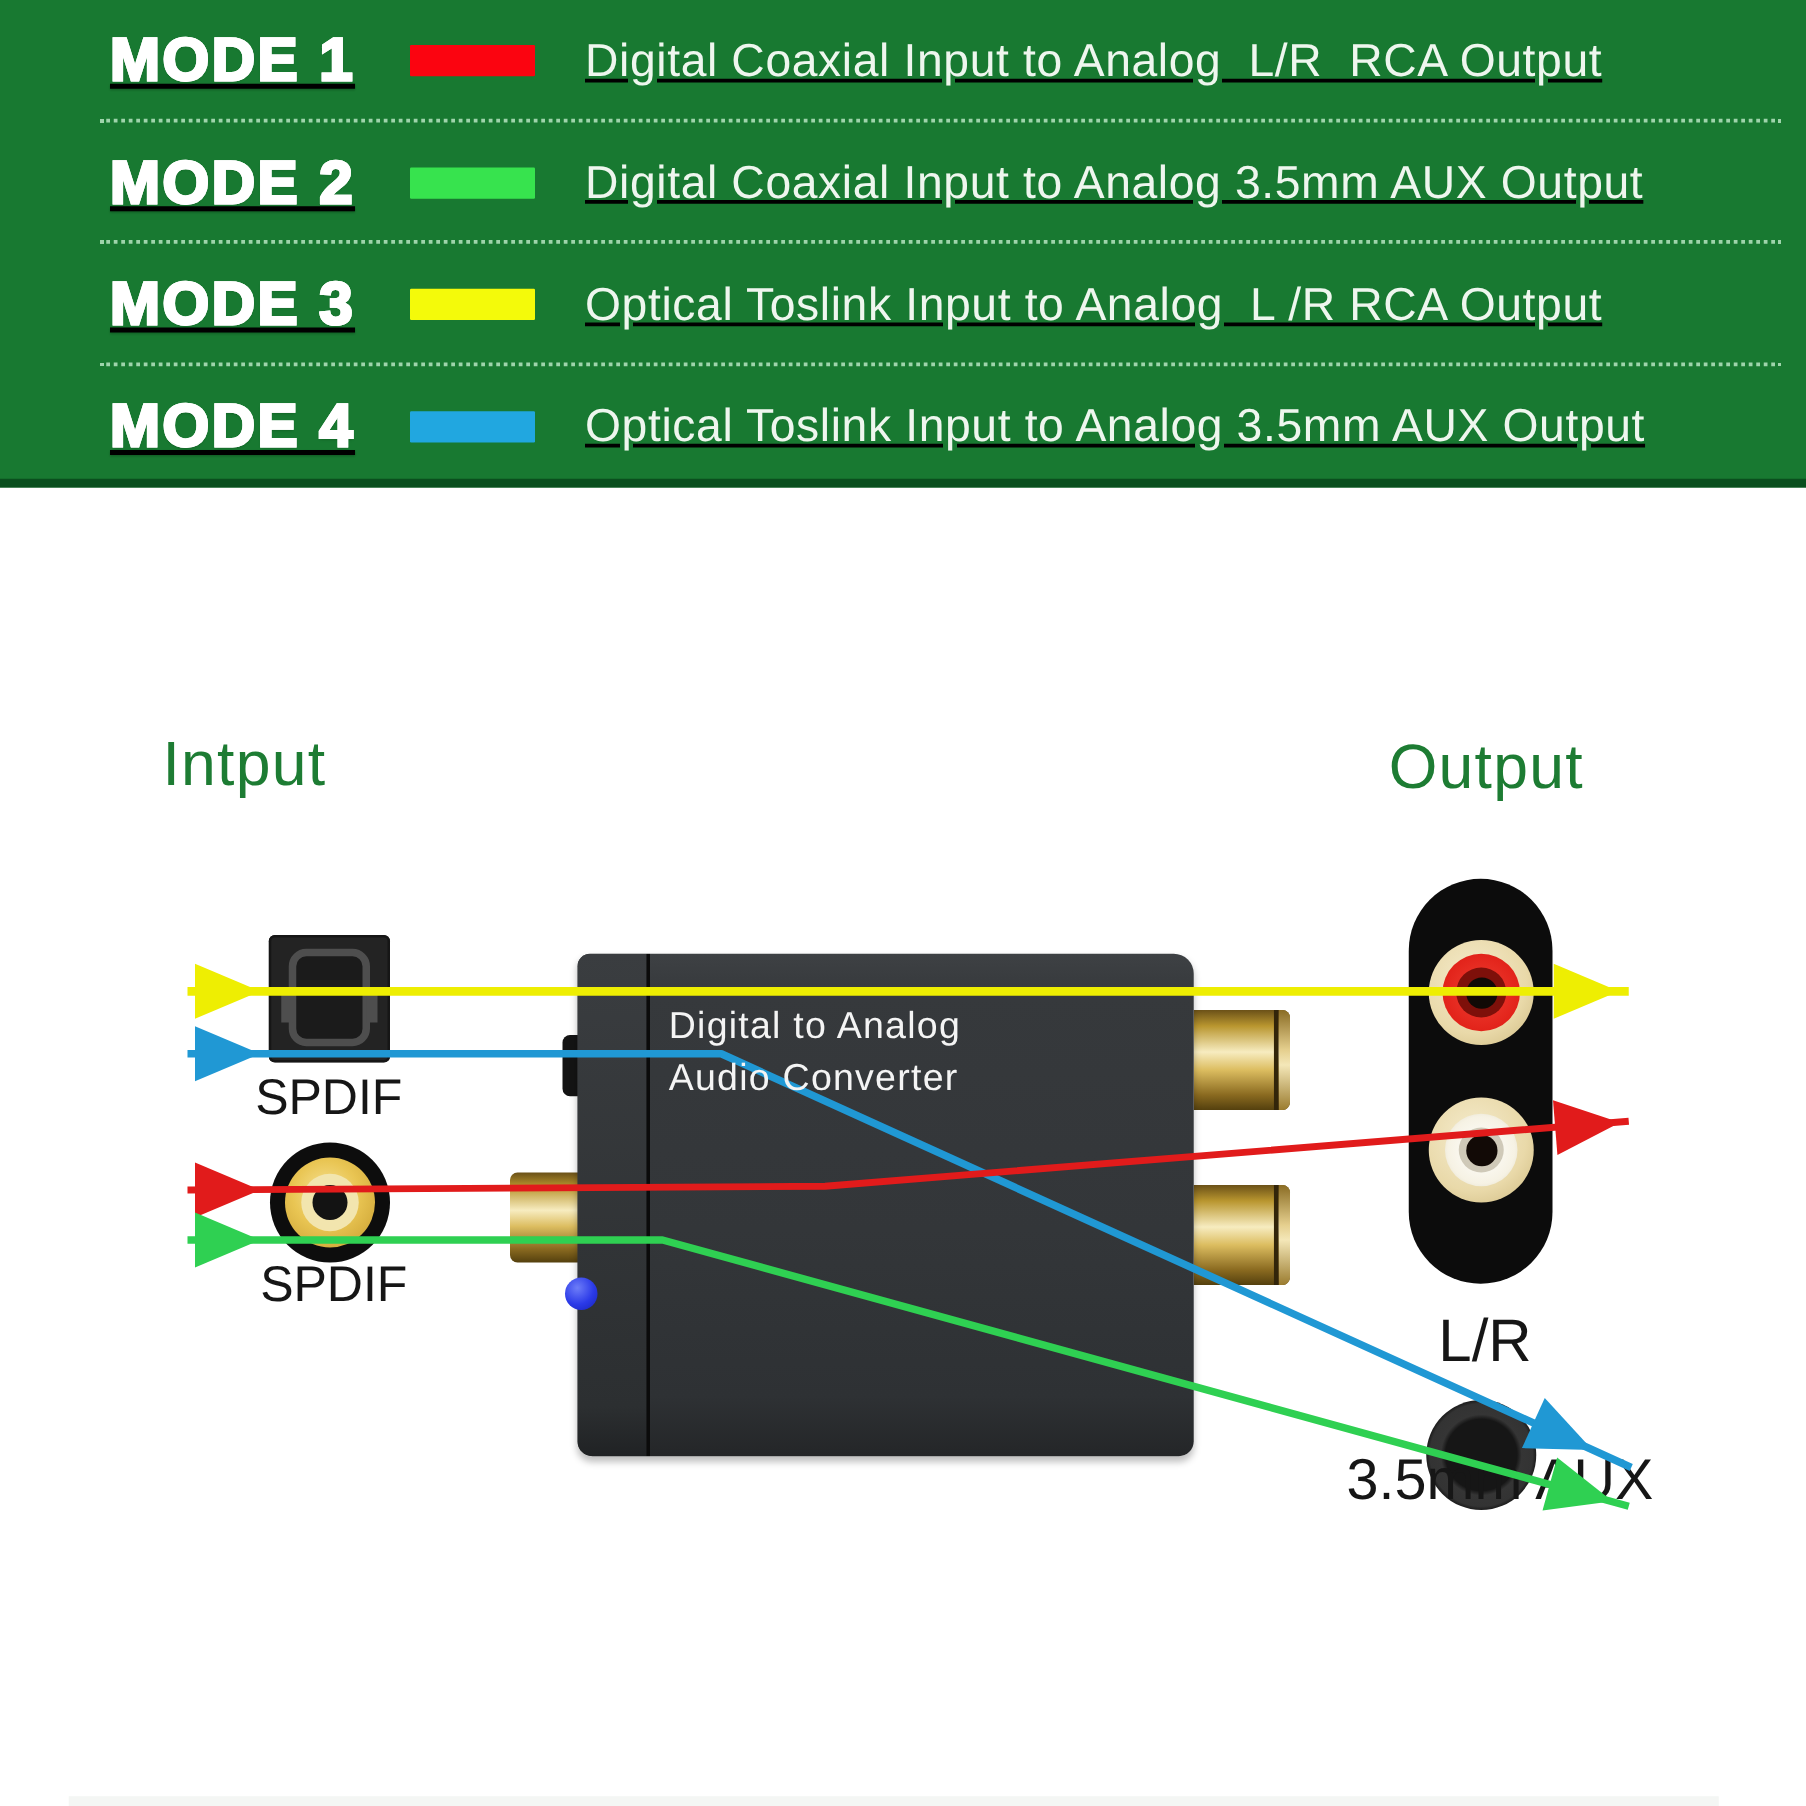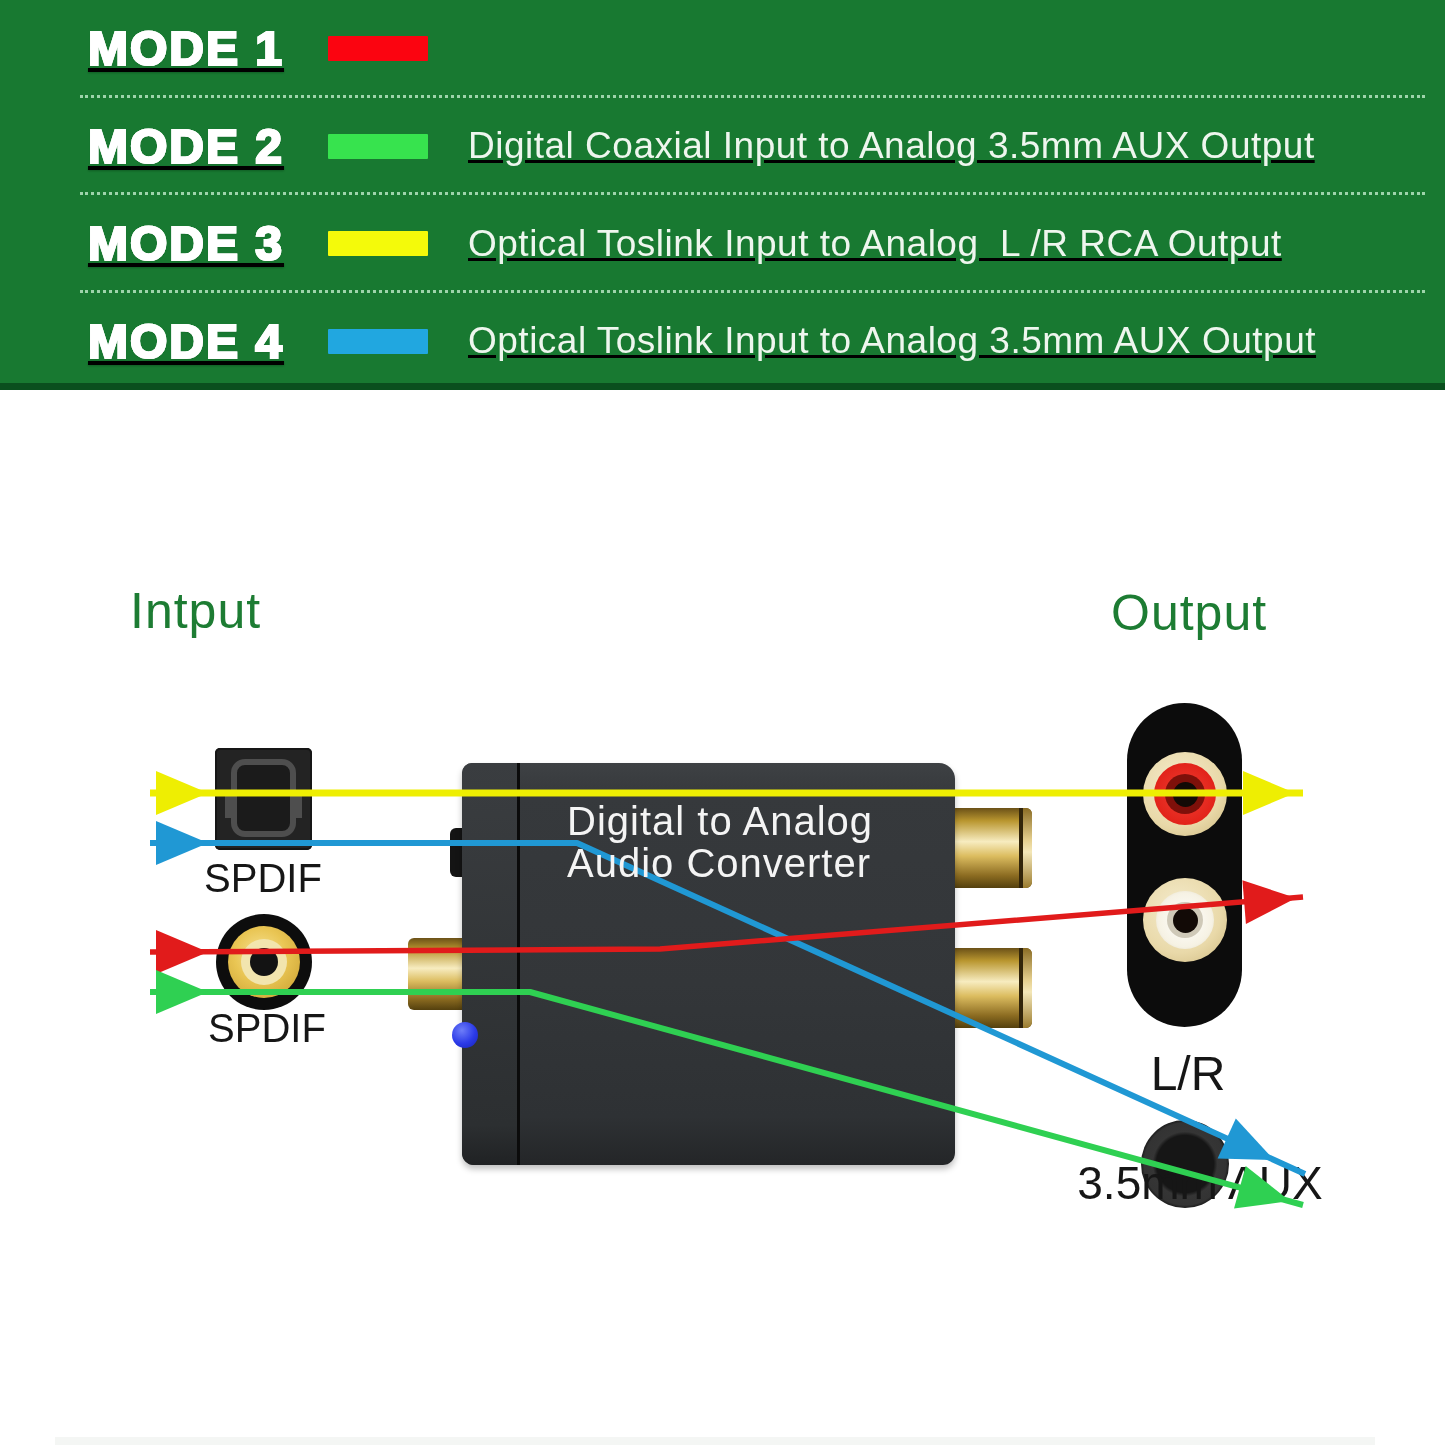--- a/index.html
+++ b/index.html
@@ -43,22 +43,22 @@
   .coax-hole { width:28px; height:28px; border-radius:50%; background:#131313; }
 
   
   .device { left:462px; top:763px; width:493px; height:402px; z-index:10;
             background:linear-gradient(180deg,#3e4144 0%, #36393c 8%, #333639 55%, #2e3134 88%, #242628 100%);
             border-radius:10px 16px 12px 12px;
             box-shadow:0 4px 6px rgba(0,0,0,.25); }
   .device-leftface { position:absolute; left:0; top:0; width:58px; height:100%;
                      background:linear-gradient(180deg,#3a3d40,#2c2f31 90%,#202224);
                      border-right:3px solid #0b0b0b; border-radius:10px 0 0 12px; }
-  .device-title { left:535px; top:800px; z-index:60; color:#f4f4f4; font-size:40px;
-                  line-height:42px; letter-spacing:1px;margin-left:32px; }
+  .device-title { left:535px; top:800px; z-index:60; color:#f4f4f4; font-size:30px;
+                  line-height:42px; letter-spacing:1px; }
   .device-tab { left:450px; top:828px; width:18px; height:49px; background:#141414;
                 border-radius:6px; z-index:9; }
   .device-led { left:452px; top:1022px; width:26px; height:26px; border-radius:50%; z-index:11;
                 background:radial-gradient(circle at 38% 32%, #6d7df8 0%, #2b3ae8 55%, #1522b8 100%); }
   .gold-barrel-left { left:408px; top:938px; width:57px; height:72px; z-index:9; border-radius:6px 0 0 6px;
         background:linear-gradient(180deg,#6b5118 0%,#b9962f 16%,#f7ecc0 42%,#dcbd60 60%,#8a6a20 85%,#54400e 100%); }
   .gold-barrel-right { width:77px; height:80px; z-index:9;
         background:linear-gradient(180deg,#6b5118 0%,#b9962f 16%,#f7ecc0 42%,#dcbd60 60%,#8a6a20 85%,#54400e 100%);
         border-radius:0 6px 6px 0; }
   .barrel-tip { position:absolute; right:0; top:0; width:13px; height:100%;
@@ -97,20 +97,21 @@
   .footer-strip { left:55px; top:1437px; width:1320px; height:8px; background:#f4f6f4; }
 </style>
 </head>
 <body>
 
 <div class="abs banner" style="background-color: rgb(24, 121, 49);">
 
   <div class="mode-row">
     <span class="mode-label">MODE 1</span>
     <div class="mode-swatch" style="background-color: rgb(251, 4, 16);"></div>
+    <span class="mode-desc">Digital Coaxial Input to Analog  L/R  RCA Output</span>
     <div class="mode-sep"></div>
   </div>
 
   <div class="mode-row">
     <span class="mode-label">MODE 2</span>
     <div class="mode-swatch" style="background-color: rgb(55, 227, 78);"></div>
     <span class="mode-desc">Digital Coaxial Input to Analog 3.5mm AUX Output</span>
     <div class="mode-sep"></div>
   </div>
 

